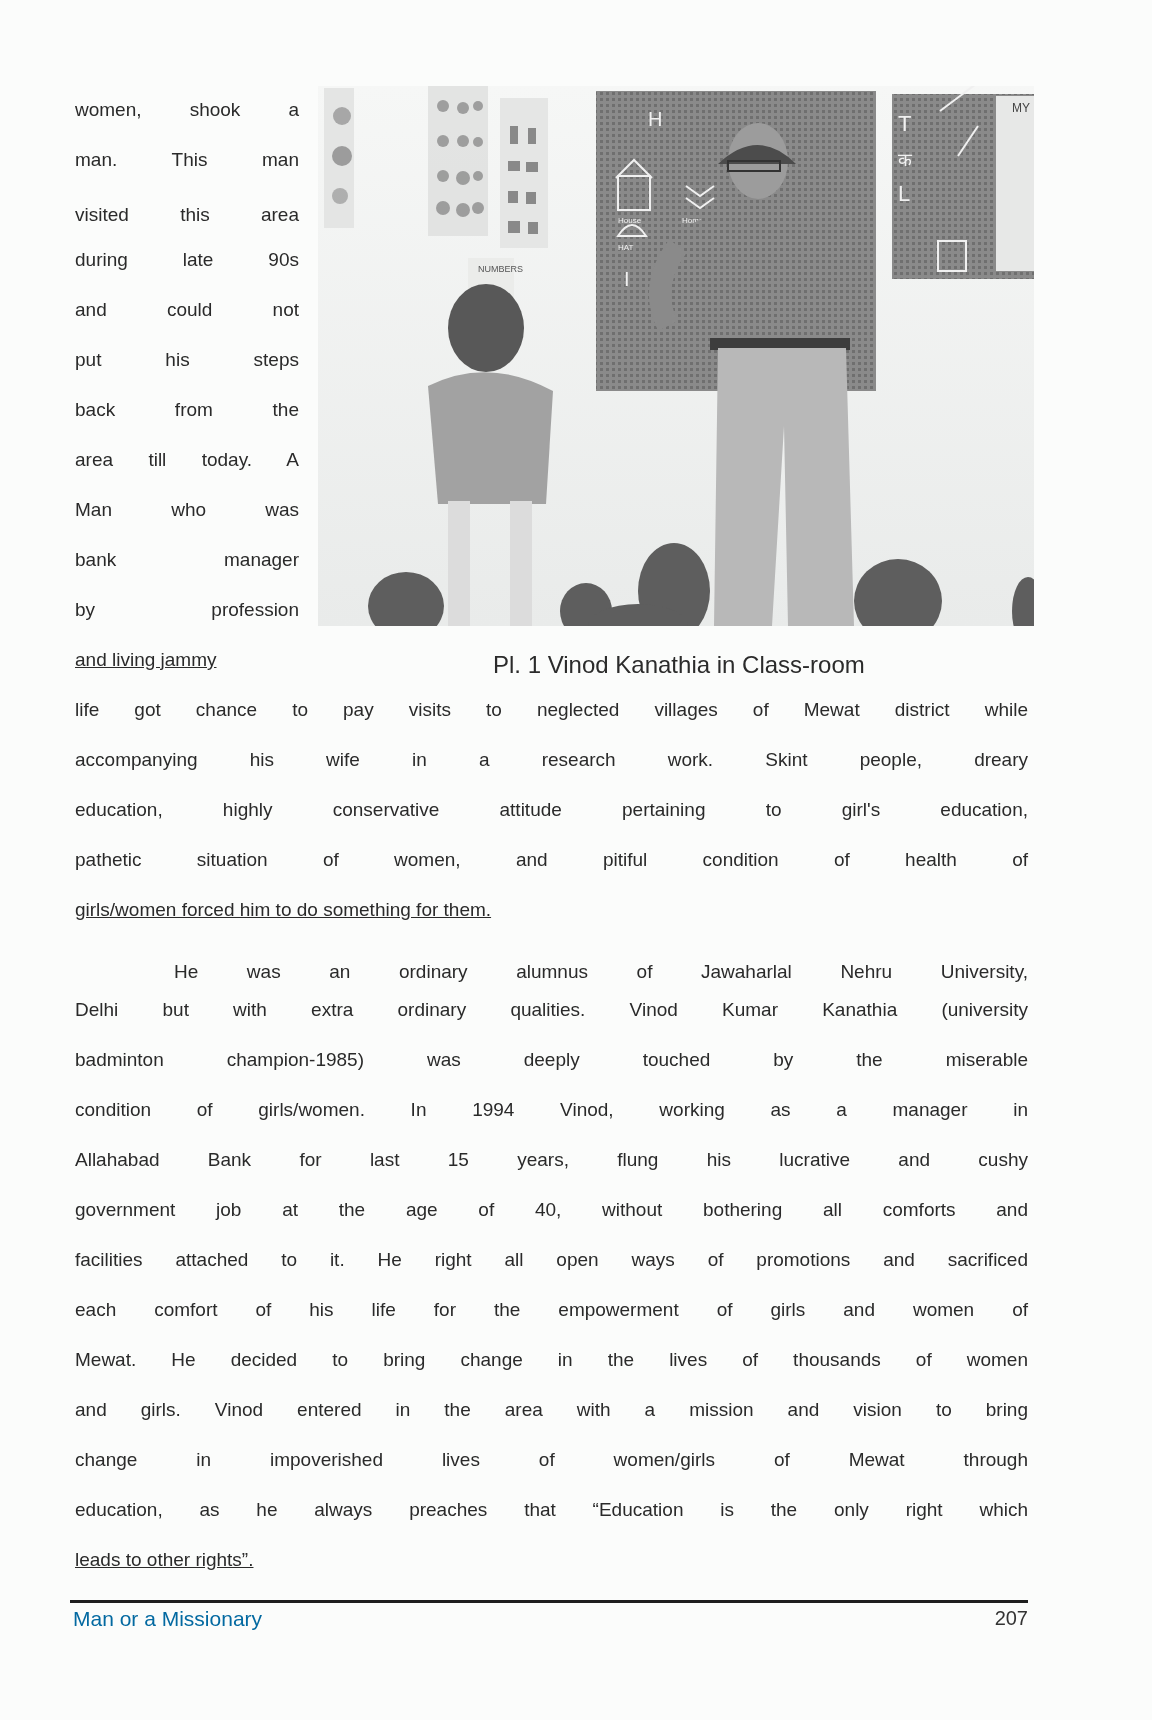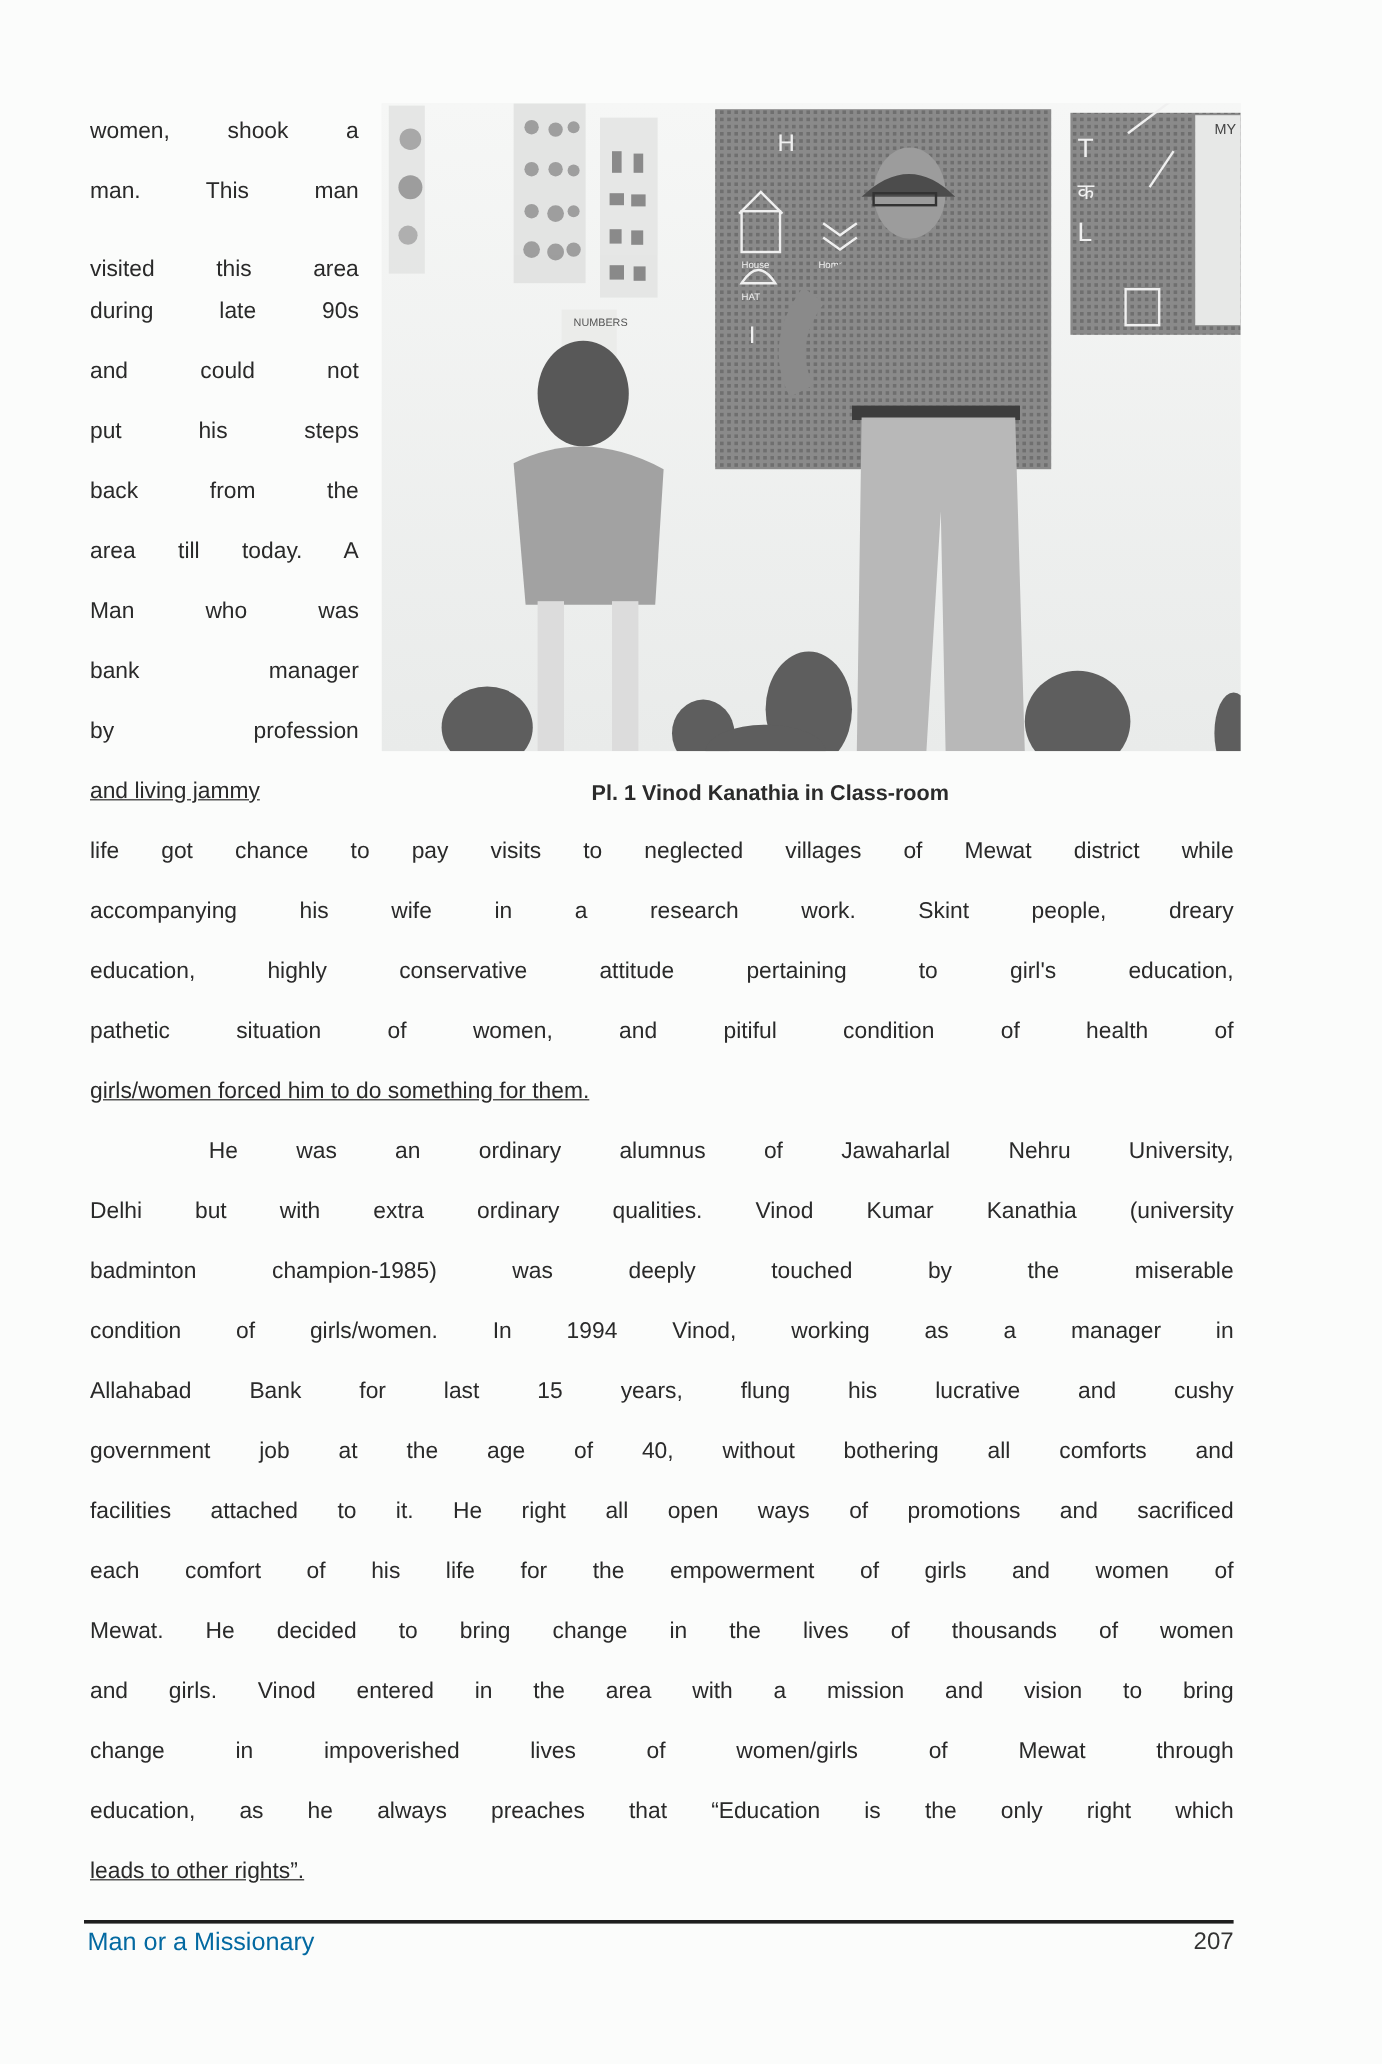--- a/index.html
+++ b/index.html
@@ -10,46 +10,46 @@
     color: #2a2a2a;
   }
   .page { position: absolute; inset: 0; }
   .line {
     position: absolute; left: 75px; font-size: 19px; line-height: 34px;
     white-space: nowrap; letter-spacing: 0;
   }
   .narrow { width: 224px; text-align: justify; text-align-last: justify; }
   .full { width: 953px; text-align: justify; text-align-last: justify; }
   .last { text-align-last: left; text-decoration: underline; }
-  .indent { padding-left: 99px; width: 854px; }
+  .indent { padding-left: 99px; width: 854px; margin-top: 12px; }
 
   .photo {
     position: absolute; left: 318px; top: 86px; width: 716px; height: 540px;
     overflow: hidden; background: #f4f5f4;
   }
   .caption {
-    position: absolute; left: 493px; top: 651px; font-size: 18px; font-weight: bold;
+    position: absolute; left: 493px; top: 651px; font-size: 24px; font-weight: normal;
     color: #2b2b2b; white-space: nowrap;
   }
   .rule {
     position: absolute; left: 70px; top: 1600px; width: 958px; height: 3px;
     background: #1e1e1e;
   }
   .foot-title { position: absolute; left: 73px; top: 1607px; font-size: 21px; color: #0369a1; }
   .foot-page { position: absolute; right: 124px; top: 1607px; font-size: 20px; color: #333; }
 </style>
 </head>
 <body>
 
 <div class="page">
 
   <div>
     <div class="line narrow" style="top:93px">women, shook a</div>
     <div class="line narrow" style="top:143px">man. This man</div>
-    <div class="line narrow" style="top:208px">visited this area</div>
+    <div class="line narrow" style="top:198px">visited this area</div>
     <div class="line narrow" style="top:243px">during late 90s</div>
     <div class="line narrow" style="top:293px">and could not</div>
     <div class="line narrow" style="top:343px">put his steps</div>
     <div class="line narrow" style="top:393px">back from the</div>
     <div class="line narrow" style="top:443px">area till today. A</div>
     <div class="line narrow" style="top:493px">Man who was</div>
     <div class="line narrow" style="top:543px">bank manager</div>
     <div class="line narrow" style="top:593px">by profession</div>
     <div class="line narrow last" style="top:643px">and living jammy</div>
   </div>

